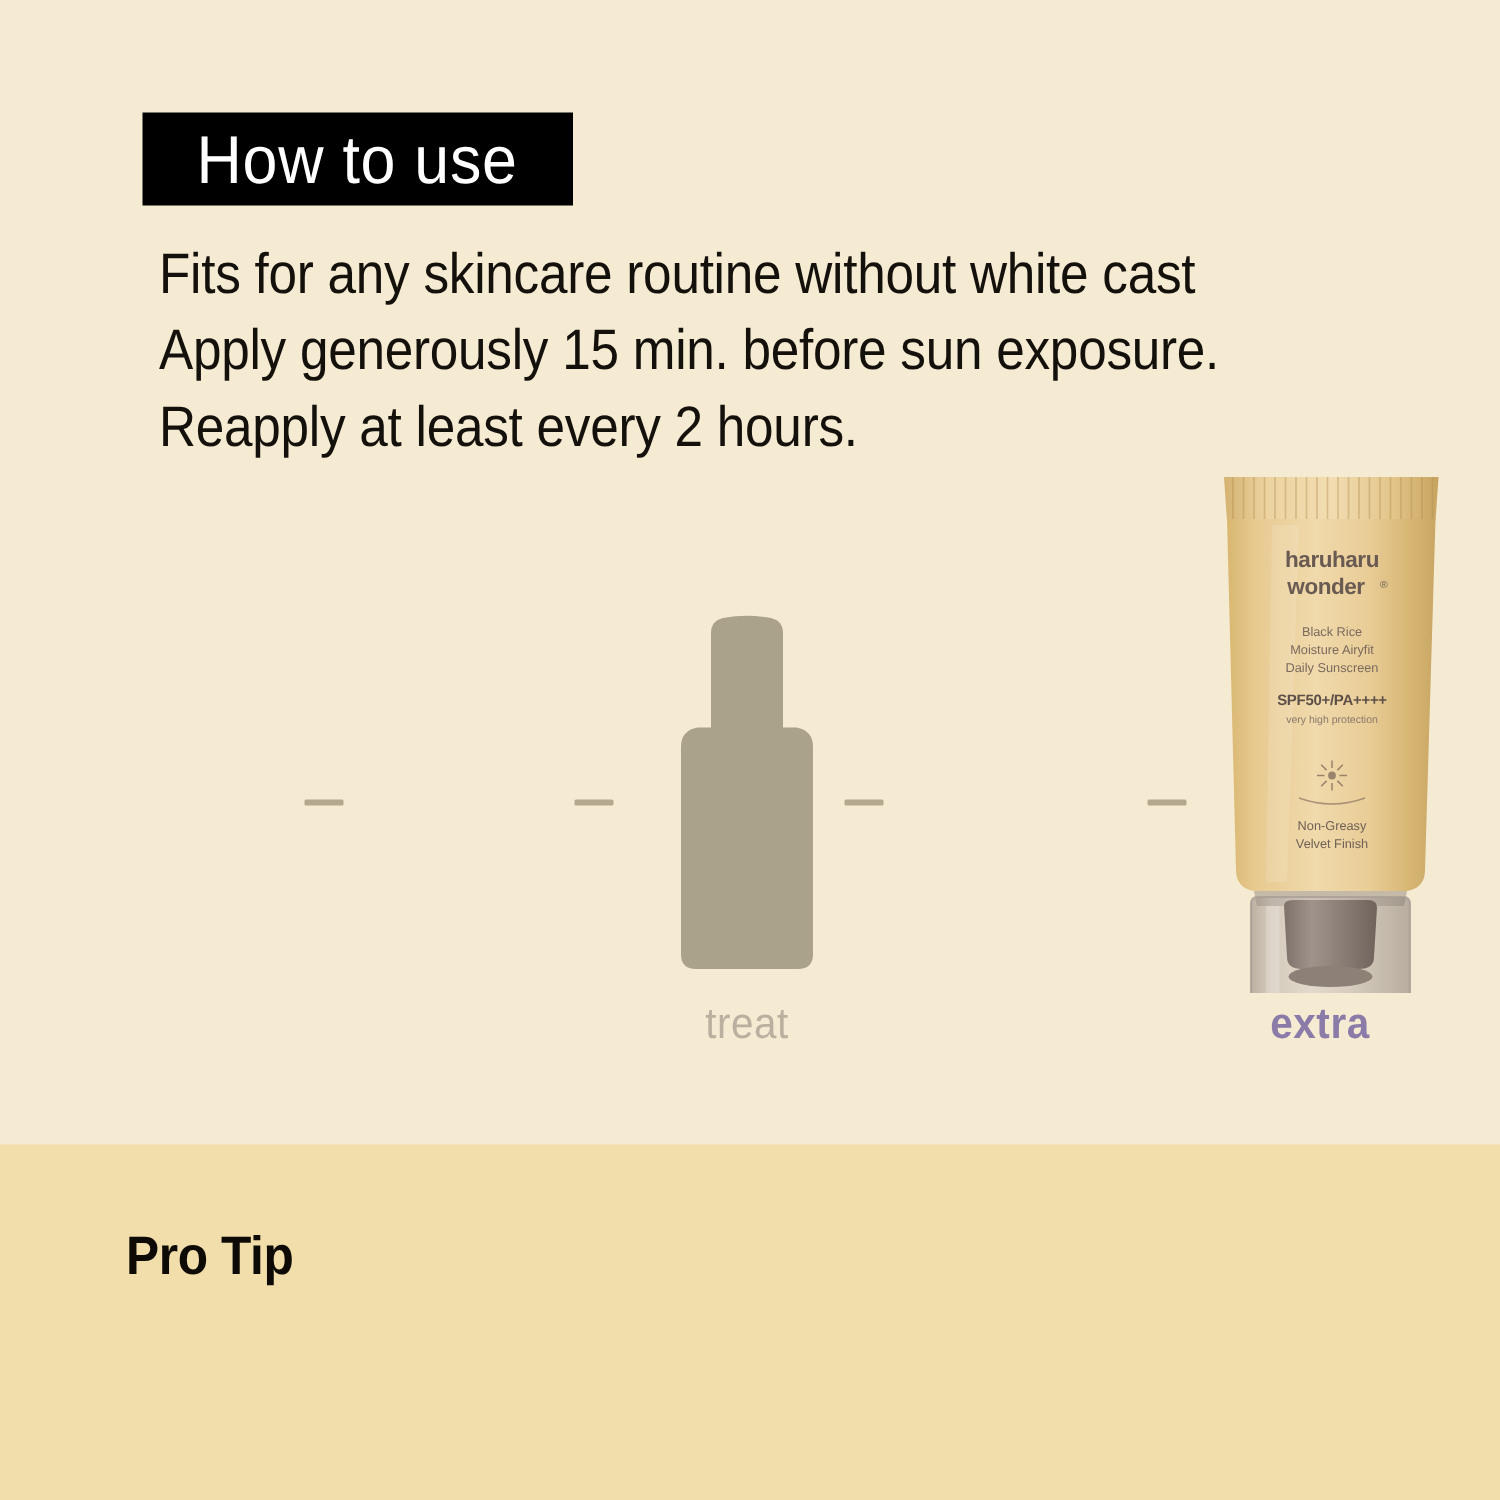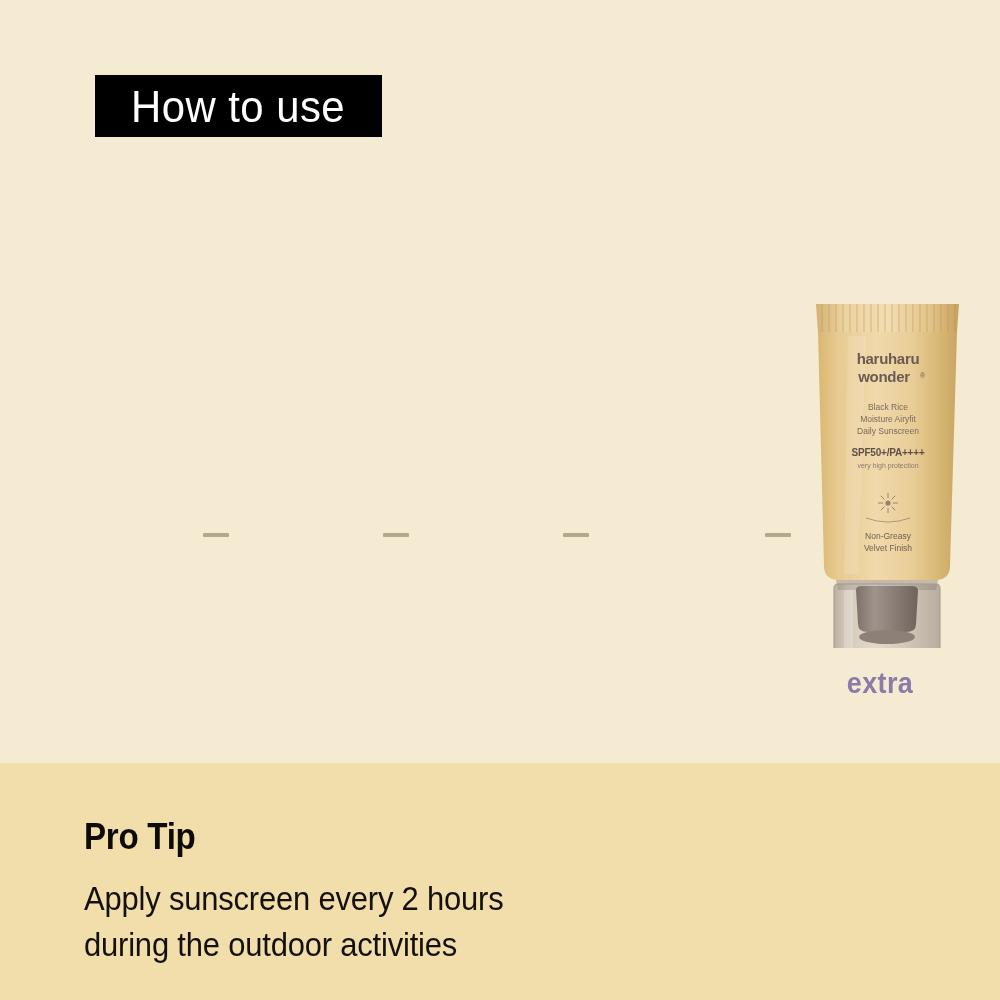--- a/index.html
+++ b/index.html
@@ -84,21 +84,21 @@
 
   .routine-step {
     position: absolute;
     bottom: 0;
     width: 160px;
     height: 420px;
   }
   .shape-wrap {
     position: absolute;
     left: 0;
-    bottom: 70px;
+    bottom: 56px;
     width: 160px;
     height: 350px;
   }
   .step-label {
     position: absolute;
     bottom: 18px;
     left: 0;
     width: 160px;
     text-align: center;
     font-size: 29px;
@@ -166,29 +166,46 @@
 <body>
 
 <div id="page">
 
   <div id="top-panel">
 
     <div id="header-badge">
       <span id="header-badge-label">How to use</span>
     </div>
 
+    <div id="intro-block">
+      <div class="intro-line">Fits for any skincare routine without white cast</div>
+      <div class="intro-line">Apply generously 15 min. before sun exposure.</div>
+      <div class="intro-line">Reapply at least every 2 hours.</div>
+    </div>
 
     <div id="routine-strip">
 
 
       <div class="dash" style="left:203px;"></div>
 
 
       <div class="dash" style="left:383px;"></div>
 
+      <div class="routine-step" style="left:418px;">
+        <div class="shape-wrap">
+          <svg viewBox="0 0 160 350" width="160" height="350" aria-hidden="true">
+
+            <path class="sil" d="M56 110 Q56 102 64 100 Q80 97 96 100 Q104 102 104 110 L104 176 L56 176 Z"></path>
+
+            <path class="sil" d="M36 186 Q36 175 47 173 L113 173 Q124 175 124 186 L124 324
+                 Q124 334 114 334 L46 334 Q36 334 36 324 Z"></path>
+          </svg>
+        </div>
+        <div class="step-label">treat</div>
+      </div>
 
       <div class="dash" style="left:563px;"></div>
 
 
       <div class="dash" style="left:765px;"></div>
 
       <div class="routine-step" style="left:800px; width:175px;">
         <div class="shape-wrap" style="width:175px;">
           <svg viewBox="0 0 175 350" width="175" height="350" aria-hidden="true">
             <defs>
@@ -297,19 +314,15 @@
           </svg>
         </div>
         <div class="step-label accent">extra</div>
       </div>
 
     </div>
   </div>
 
   <div id="bottom-panel">
     <div id="pro-tip-heading">Pro Tip</div>
-    <div id="pro-tip-body">
-      <div class="tip-line">Apply sunscreen every 2 hours</div>
-      <div class="tip-line">during the outdoor activities</div>
-    </div>
   </div>
 
 </div>
 
 </body></html>

